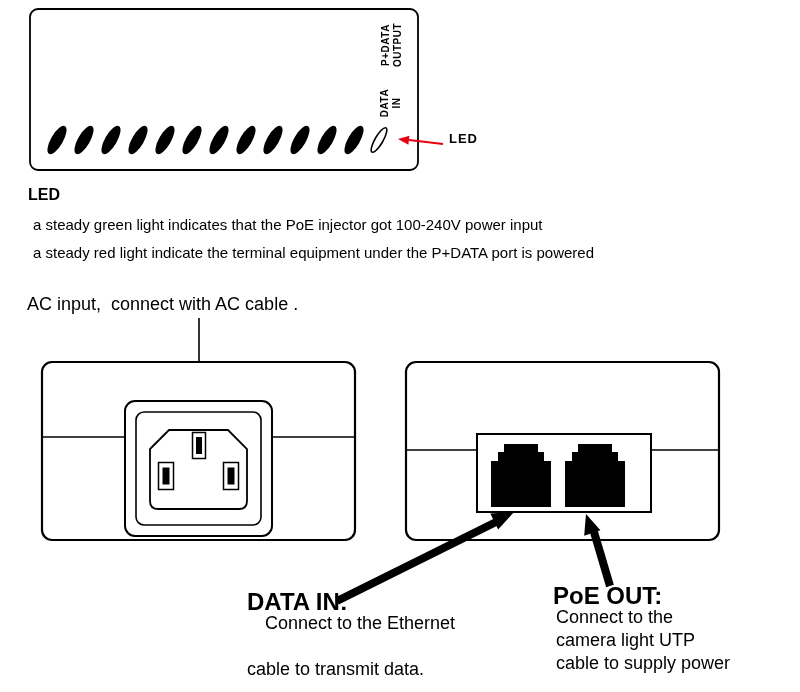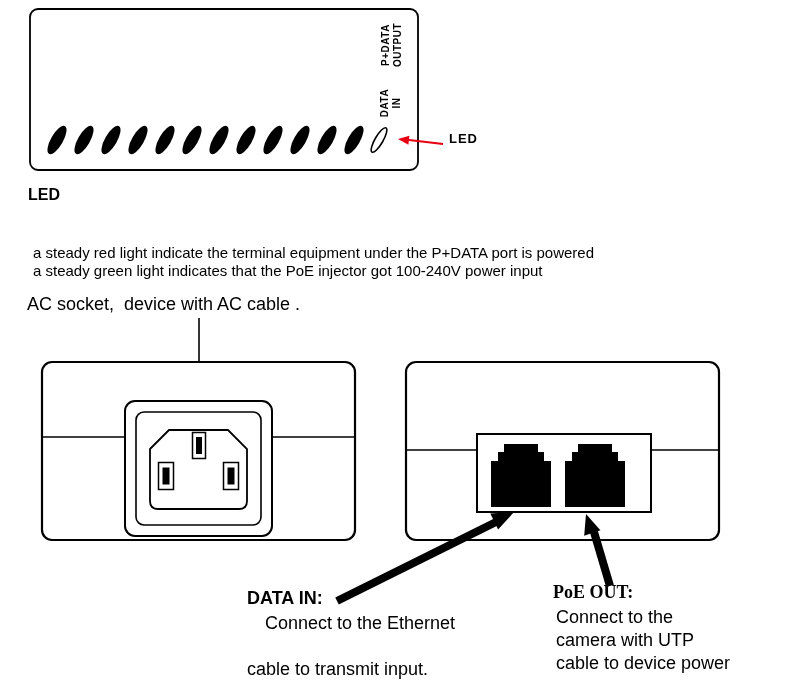--- a/index.html
+++ b/index.html
@@ -21,21 +21,21 @@
     text-align: center;
     font-weight: bold;
     font-size: 10px;
     line-height: 12px;
     letter-spacing: 0.5px;
   }
   .led-pointer-label { font-weight: bold; font-size: 13px; letter-spacing: 1px; }
   .led-heading { font-weight: bold; font-size: 16px; }
   .led-line { font-size: 15px; }
   .ac-label { font-size: 18px; }
-  .callout-heading { font-weight: bold; font-size: 18px; }
+  .callout-heading { font-weight: bold; font-size: 24px; }
   .callout-line { font-size: 18px; line-height: 23px; }
 </style>
 </head>
 <body>
 
 <div id="page">
 
   <svg id="art" width="800" height="692" viewBox="0 0 800 692">
 
     <g>
@@ -115,27 +115,27 @@
     <div>OUTPUT</div>
   </div>
   <div class="rot-label" style="left:371px; top:91px; width:40px; height:24px;">
     <div>DATA</div>
     <div>IN</div>
   </div>
 
   <div class="txt led-pointer-label" style="left:449px; top:131px;">LED</div>
 
   <div class="txt led-heading" style="left:28px; top:186px;">LED</div>
-  <div class="txt led-line" style="left:33px; top:216px;margin-top:46px;">a steady green light indicates that the PoE injector got 100-240V power input</div>
+  <div class="txt led-line" style="left:33px; top:216px;">a steady green light indicates that the PoE injector got 100-240V power input</div>
   <div class="txt led-line" style="left:33px; top:244px;text-align:right;">a steady red light indicate the terminal equipment under the P+DATA port is powered</div>
 
-  <div class="txt ac-label" style="left:27px; top:294px;">AC socket,  device with AC cable .</div>
+  <div class="txt ac-label" style="left:27px; top:294px;">AC input,  connect with AC cable .</div>
 
   <div class="txt callout-heading" style="left:247px; top:588px;">DATA IN:</div>
   <div class="txt callout-line" style="left:265px; top:612px;">Connect to the Ethernet</div>
-  <div class="txt callout-line" style="left:247px; top:658px;">cable to transmit input.</div>
+  <div class="txt callout-line" style="left:247px; top:658px;">cable to transmit data.</div>
 
-  <div class="txt callout-heading" style="left:553px; top:582px;font-family:Liberation Serif, serif;">PoE OUT:</div>
+  <div class="txt callout-heading" style="left:553px; top:582px;">PoE OUT:</div>
   <div class="txt callout-line" style="left:556px; top:606px;">Connect to the</div>
-  <div class="txt callout-line" style="left:556px; top:629px;">camera with UTP</div>
-  <div class="txt callout-line" style="left:556px; top:652px;">cable to device power</div>
+  <div class="txt callout-line" style="left:556px; top:629px;">camera light UTP</div>
+  <div class="txt callout-line" style="left:556px; top:652px;">cable to supply power</div>
 
 </div>
 
 </body></html>

